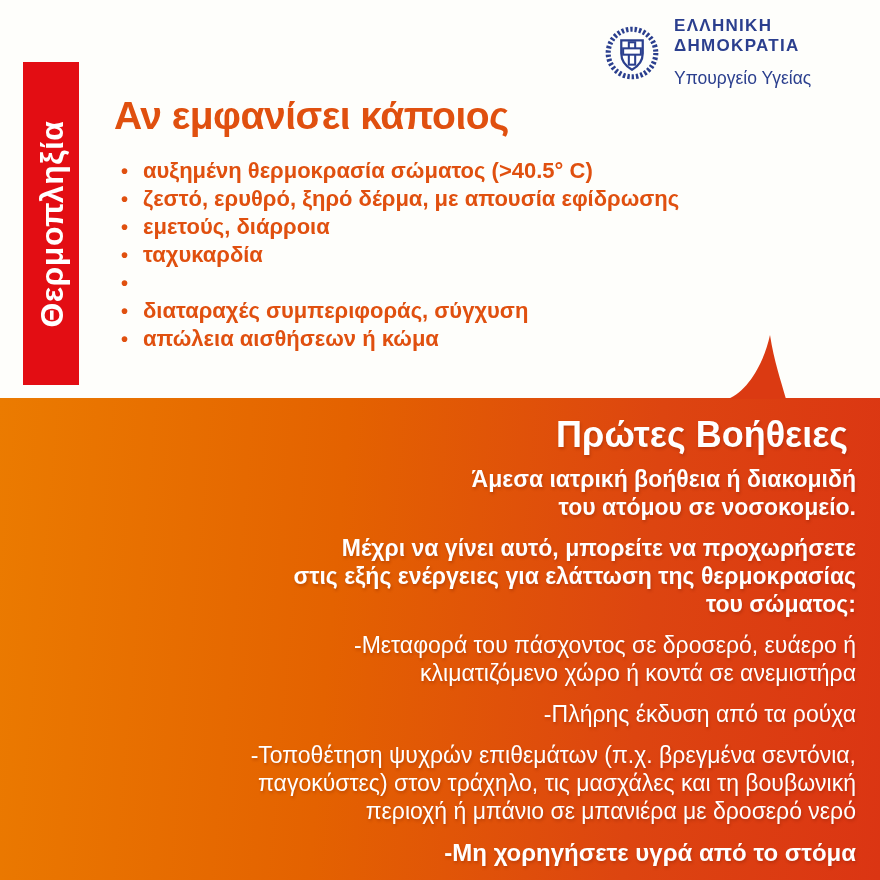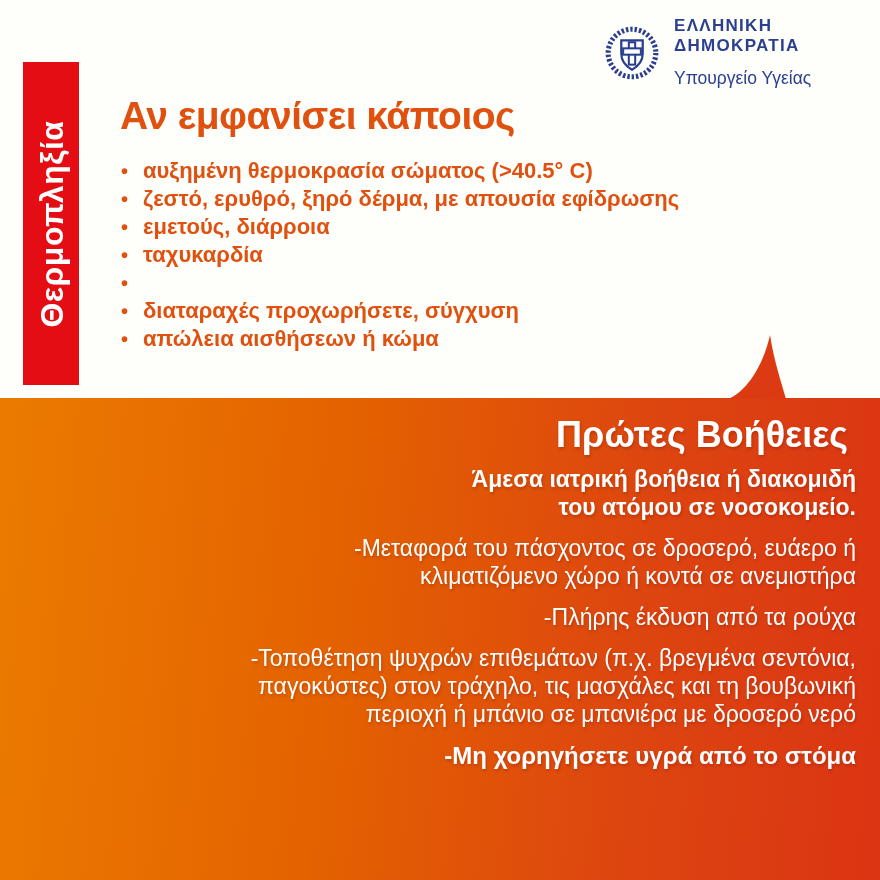--- a/index.html
+++ b/index.html
@@ -24,21 +24,21 @@
   }
   .side-banner-label{
     position:absolute;width:323px;height:56px;left:-133.5px;top:133.5px;
     transform:rotate(-90deg);
     text-align:center;line-height:56px;
     color:#ffffff;font-size:32px;font-weight:bold;letter-spacing:0.5px;
   }
 
   
   .symptoms-heading{
-    position:absolute;left:120px;top:94px;
+    position:absolute;left:114px;top:94px;
     color:#e0500f;font-size:39px;font-weight:bold;letter-spacing:-0.5px;
   }
   .symptom-list{
     position:absolute;left:121px;top:157px;margin:0;padding:0;list-style:none;
   }
   .symptom-list li{
     display:flex;align-items:baseline;
     color:#e0500f;font-size:22px;font-weight:bold;line-height:28px;
   }
   .symptom-list .dot{font-size:20px;margin-right:15px;flex:0 0 auto;}
@@ -106,37 +106,40 @@
       </li>
     <li>
         <span class="dot">•</span>
         <span>ταχυκαρδία</span>
       </li>
     <li>
         <span class="dot">•</span>
       </li>
     <li>
         <span class="dot">•</span>
-        <span>διαταραχές προχωρήσετε, σύγχυση</span>
+        <span>διαταραχές συμπεριφοράς, σύγχυση</span>
       </li>
     <li>
         <span class="dot">•</span>
         <span>απώλεια αισθήσεων ή κώμα</span>
       </li>
   </ul>
 
   <div class="orange-section"></div>
   <svg class="flame" viewBox="0 0 66 64" preserveAspectRatio="none">
     <path d="M8,64 C28,56 44,28 50,0 C54,26 61,46 66,64 Z" fill="#db3a12"></path>
   </svg>
 
   <div class="first-aid">
     <h2>Πρώτες Βοήθειες</h2>
     <p class="fa-block fa-bold">Άμεσα ιατρική βοήθεια ή διακομιδή
 του ατόμου σε νοσοκομείο.</p>
+    <p class="fa-block fa-bold">Μέχρι να γίνει αυτό, μπορείτε να προχωρήσετε
+στις εξής ενέργειες για ελάττωση της θερμοκρασίας
+του σώματος:</p>
     <p class="fa-block fa-regular">-Μεταφορά του πάσχοντος σε δροσερό, ευάερο ή
 κλιματιζόμενο χώρο ή κοντά σε ανεμιστήρα</p>
     <p class="fa-block fa-regular">-Πλήρης έκδυση από τα ρούχα</p>
     <p class="fa-block fa-regular">-Τοποθέτηση ψυχρών επιθεμάτων (π.χ. βρεγμένα σεντόνια,
 παγοκύστες) στον τράχηλο, τις μασχάλες και τη βουβωνική
 περιοχή ή μπάνιο σε μπανιέρα με δροσερό νερό</p>
     <p class="fa-block fa-bold fa-last">-Μη χορηγήσετε υγρά από το στόμα</p>
   </div>
 
 </div>

